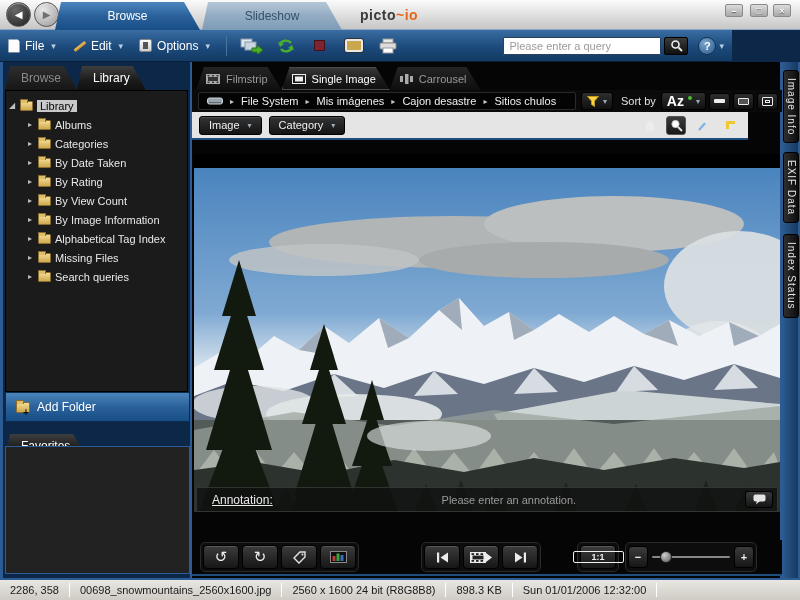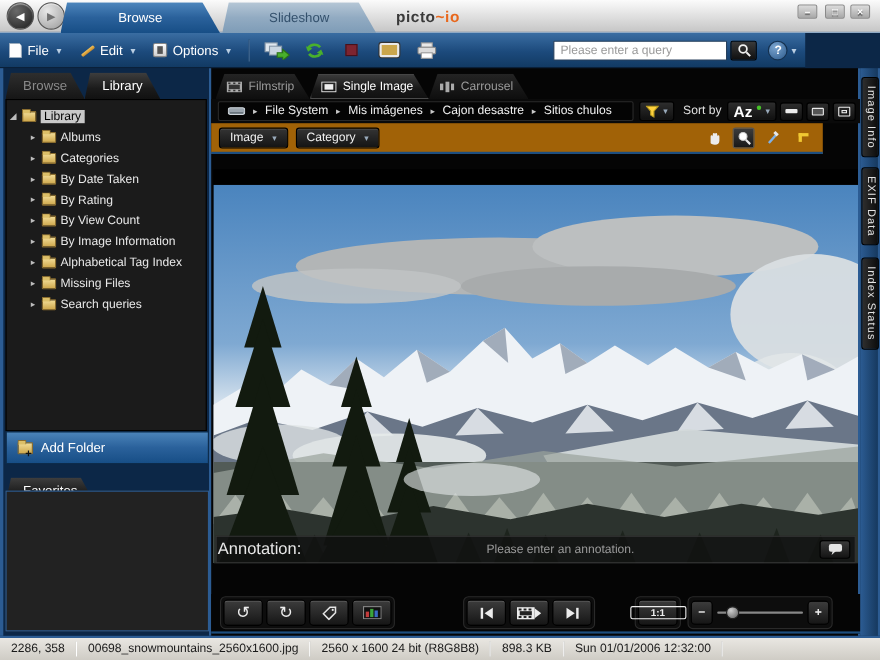--- a/index.html
+++ b/index.html
@@ -107,35 +107,35 @@
   .azbtn .gdot { width:4px; height:4px; border-radius:50%; background:#47c229; margin-top:-7px; }
   .ddk { color:#9ab; font-size:8px; }
   .sizebtn { width:21px; height:17px; background:linear-gradient(#2e2e2e,#101010); border:1px solid #000;
     border-radius:3px; margin-left:3px; display:flex; align-items:center; justify-content:center; }
   .sizebtn:last-of-type { margin-right:6px; }
   .mon1 { width:11px; height:4px; background:#ececec; border-radius:1px; }
   .mon2 { width:11px; height:7px; border:1px solid #ececec; border-radius:1px; background:#555; }
   .mon3 { width:11px; height:9px; border:1px solid #ececec; border-radius:1px; display:flex; align-items:center; justify-content:center; }
   .mon3 i { width:5px; height:3px; border:1px solid #ececec; display:block; }
 
-  .imgtoolrow { position:absolute; left:0; top:50px; width:556px; height:28px; background:#a16207;
+  .imgtoolrow { position:absolute; left:0; top:50px; width:556px; height:28px; background:#e5e5e5;
     border-bottom:2px solid #1d4e7f; display:flex; align-items:center; }
   .imgbtn { height:19px; background:linear-gradient(#343434,#141414); border:1px solid #000; border-radius:3px;
     box-shadow:inset 0 1px 0 rgba(255,255,255,.12); color:#f0f0f0; font-size:11px;
     display:flex; align-items:center; padding:0 9px; gap:8px; margin-left:7px; }
   .rtools { margin-left:auto; display:flex; align-items:center; gap:7px; margin-right:8px; }
   .rtool { width:20px; height:19px; display:flex; align-items:center; justify-content:center; }
   .rtool.selbox { background:linear-gradient(#3c3c3c,#181818); border:1px solid #555; border-radius:3px; }
   .corner-ico { width:9px; height:8px; border-top:3px solid #f0c832; border-left:3px solid #f0c832; }
 
   .photo { position:absolute; left:2px; top:92px; width:586px; height:358px; background:#000; }
   .photo svg.pic { position:absolute; left:0; top:14px; width:586px; height:344px; }
   .annbar { position:absolute; left:2px; right:2px; bottom:0; height:25px; background:rgba(16,16,16,.8);
     border:1px solid rgba(90,90,90,.45); display:flex; align-items:center; }
-  .annbar .alabel { color:#e8e8e8; font-size:15px; margin-left:1px; }
+  .annbar .alabel { color:#e8e8e8; font-size:12px; margin-left:15px;text-decoration:underline; }
   .ann-input { flex:1; background:transparent; border:none; outline:none; color:#cfcfcf; font-size:11px;
     text-align:center; font-family:"Liberation Sans",sans-serif; }
   .ann-input::placeholder { color:#9a9a9a; }
   .bubble-btn { width:28px; height:17px; margin-right:4px; background:linear-gradient(#3a3a3a,#141414);
     border:1px solid #000; border-radius:3px; display:flex; align-items:center; justify-content:center; }
 
   .inforow { position:absolute; left:0; top:450px; width:592px; height:28px; background:#050505;
     display:flex; align-items:center; }
   .fname { color:#fff; font-size:13.5px; font-weight:bold; margin-left:8px; width:232px; overflow:hidden;
     white-space:nowrap; }

